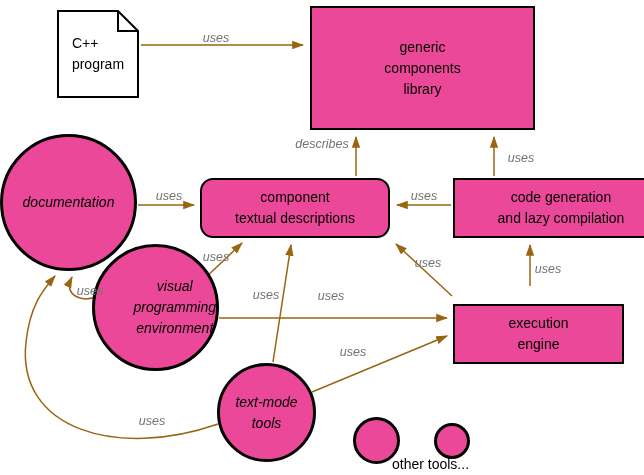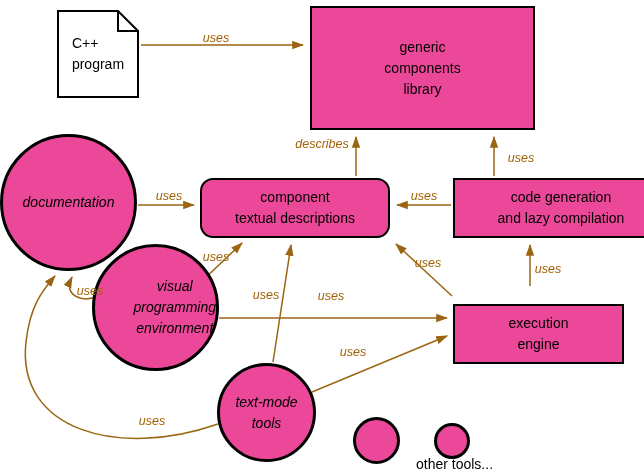--- a/index.html
+++ b/index.html
@@ -58,30 +58,29 @@
     justify-content: center;
   }
 
   .edge-label {
     position: absolute;
     z-index: 3;
     transform: translate(-50%, -50%);
     font-style: italic;
     font-size: 12.5px;
     white-space: nowrap;
-    color: #a16207;
+    color: #737373;
     background: transparent;
   }
 
   .caption {
     position: absolute;
     z-index: 2;
     font-size: 14px;
     white-space: nowrap;
-    margin-left: 24px;
   }
 </style>
 </head>
 <body>
 
 <div class="canvas">
 
   <svg class="layer" viewBox="0 0 644 475">
     <defs>
       <marker id="arrow" viewBox="0 0 10 10" refX="9" refY="5" markerWidth="8" markerHeight="8" orient="auto">

